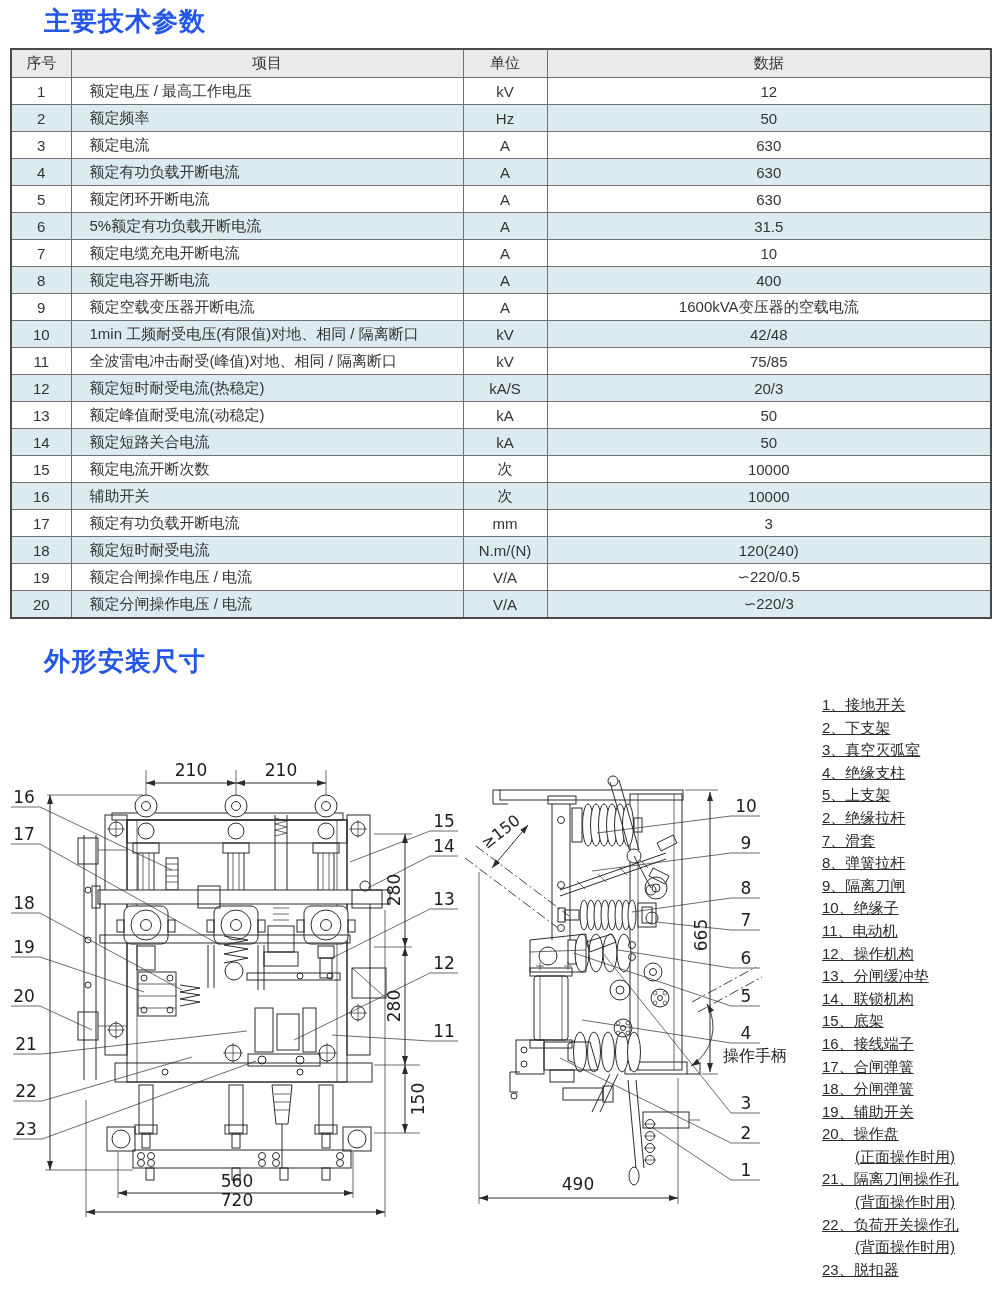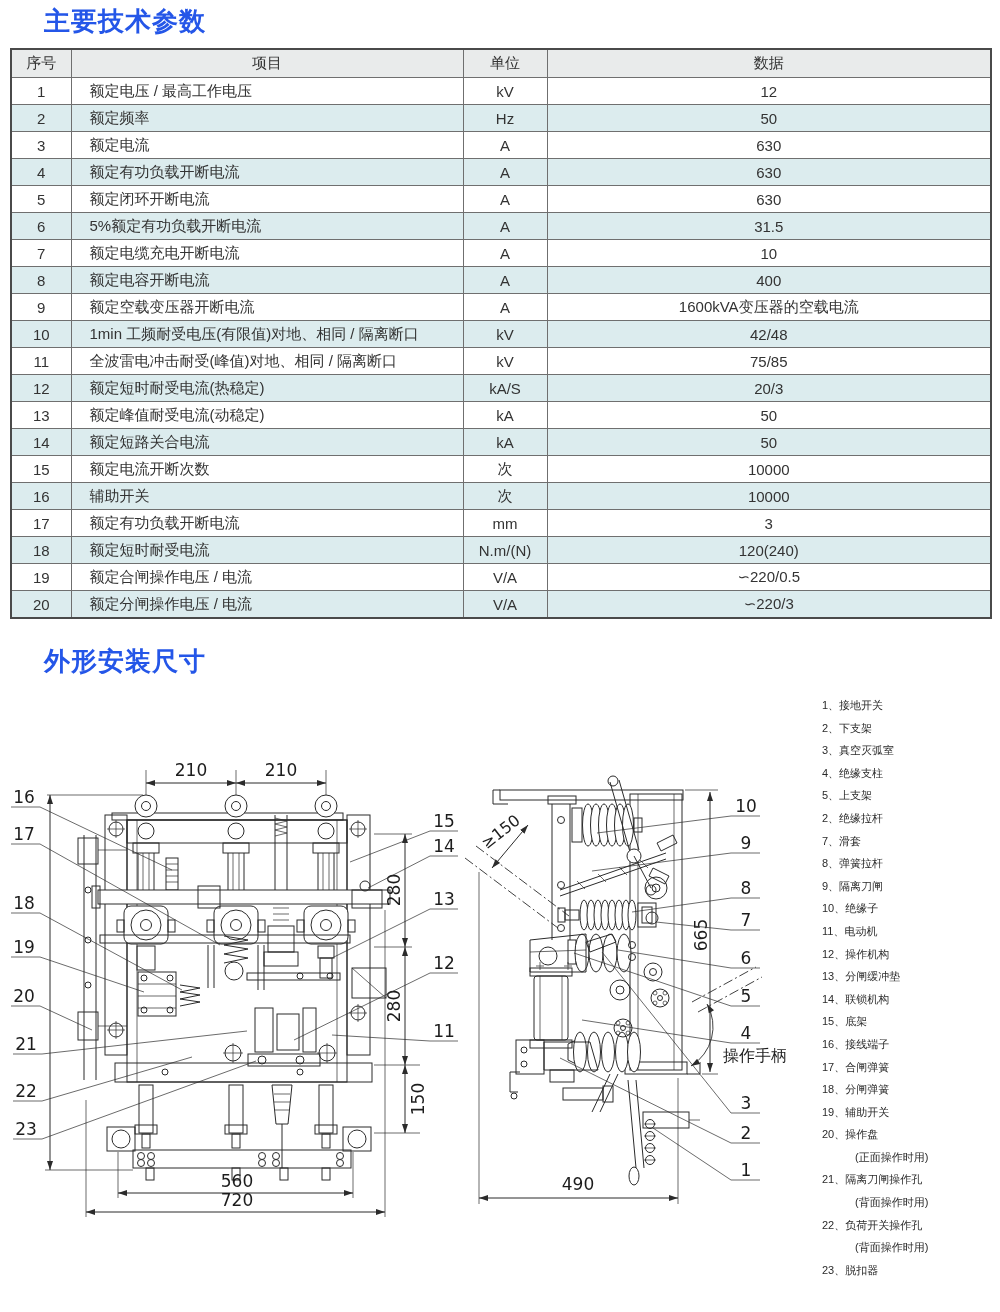--- a/index.html
+++ b/index.html
@@ -9,21 +9,21 @@
   #title1{top:4px;} #title2{top:644px;}
 
   table.params{position:absolute;left:10px;top:48px;width:980px;border-collapse:collapse;
                table-layout:fixed;font-size:15px;color:#333;border:2px solid #4a4a4a;}
   .params th,.params td{border:1px solid #6f6f6f;padding:0;}
   .params th{height:27px;background:#e9ebeb;font-weight:normal;text-align:center;}
   .params td{height:26px;text-align:center;}
   .params td.c1{text-align:left;padding-left:18px;}
   .params tbody tr:nth-child(even){background:#dcecee;}
 
-  .legend{position:absolute;left:822px;top:694px;width:178px;font-size:11px;line-height:22.6px;color:#2b2b2b;}
+  .legend{position:absolute;left:822px;top:694px;width:178px;font-size:15px;line-height:22.6px;color:#2b2b2b;text-decoration:underline;}
   .legend-note{padding-left:33px;}
 
   svg.draw{position:absolute;}
   #frontView{left:0;top:740px;}
   #sideView{left:460px;top:740px;}
   .s{stroke:#2b2b2b;fill:none;stroke-width:1;}
   .t{stroke:#2b2b2b;fill:none;stroke-width:.7;}
   .w{stroke:#2b2b2b;fill:#fff;stroke-width:1;}
   .dd{stroke:#2b2b2b;fill:none;stroke-width:.9;stroke-dasharray:10 3 2 3;}
   text.dt{font-size:17px;fill:#1c1c1c;font-family:"DejaVu Sans",sans-serif;}

